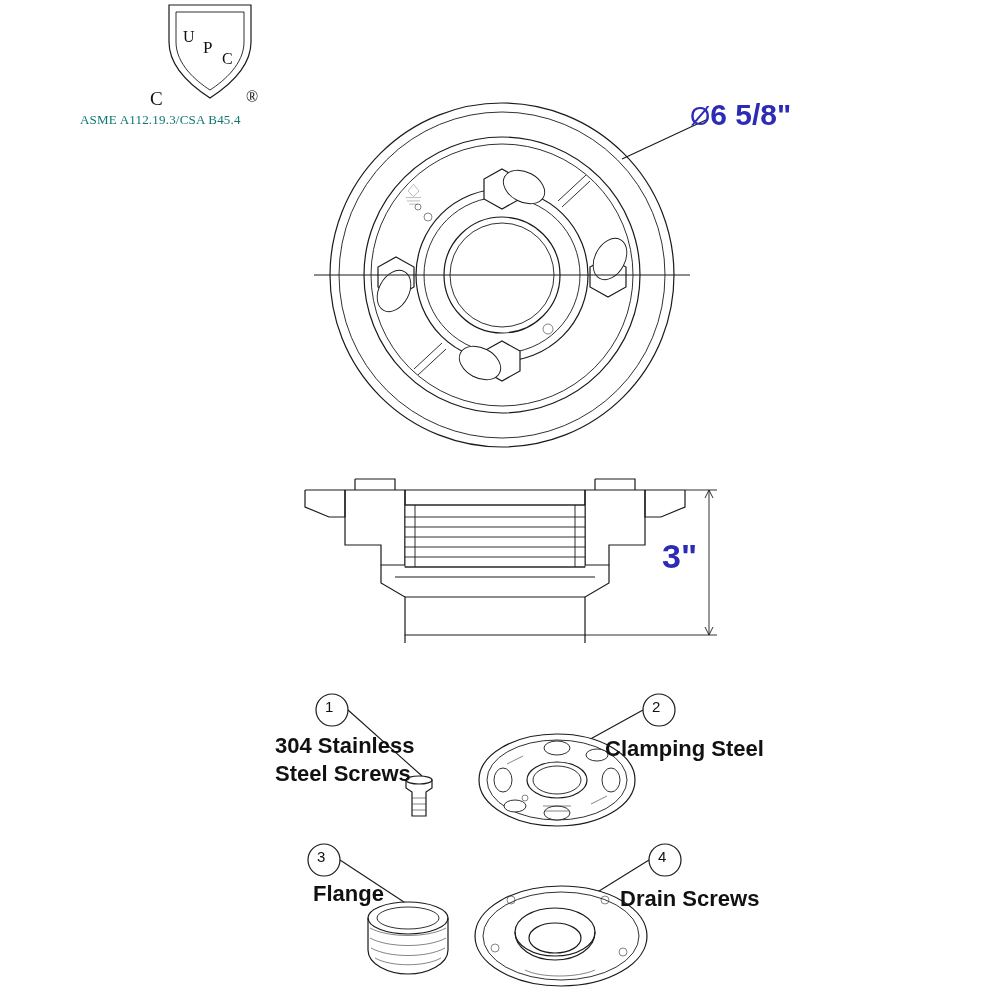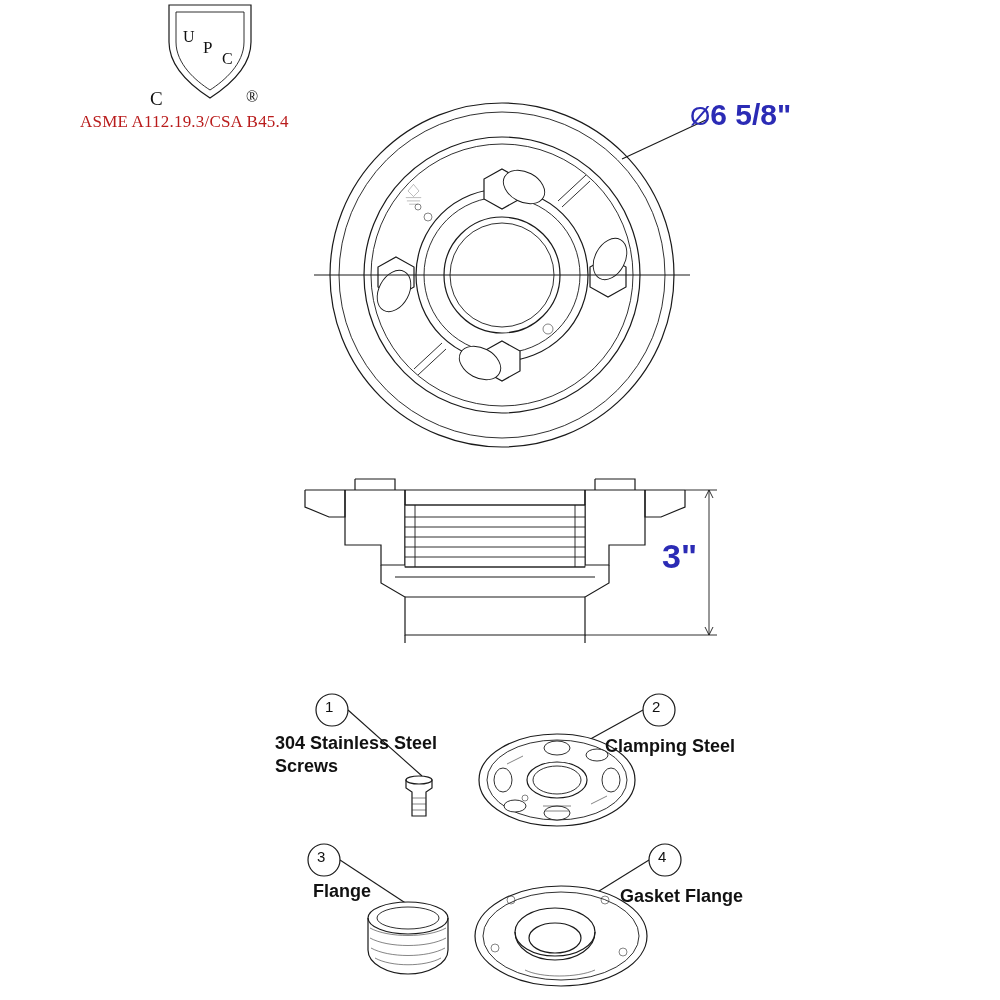--- a/index.html
+++ b/index.html
@@ -28,23 +28,23 @@
     font-family: "Liberation Serif", serif;
     color: #111;
   }
   #cert-r {
     left: 176px; top: 88px;
     font-size: 16px;
     color: #111;
   }
   #cert-standard {
     left: 10px; top: 112px;
-    font-size: 17px;
+    font-size: 13px;
     letter-spacing: 0.2px;
-    color: #b91c1c;
+    color: #0f766e;
     white-space: nowrap;
   }
 
   
   #top-view { left: 300px; top: 95px; width: 420px; height: 370px; }
 
   
   #dim-diameter {
     left: 690px; top: 98px;
     color: #2b2bb5;
@@ -65,21 +65,21 @@
   
   #section-view { left: 285px; top: 465px; width: 420px; height: 190px; }
 
   
   #parts-area { left: 250px; top: 680px; width: 620px; height: 320px; }
 
   .callout-label {
     position: absolute;
     font-family: "Liberation Sans", sans-serif;
     font-weight: bold;
-    font-size: 18px;
+    font-size: 22px;
     color: #111;
     line-height: 1.25;
   }
   #label-1 { left: 25px; top: 52px; width: 180px; }
   #label-2 { left: 355px; top: 55px; }
   #label-3 { left: 63px; top: 200px; }
   #label-4 { left: 370px; top: 205px; }
 
   svg { display: block; overflow: visible; }
   .ln { fill: none; stroke: #1a1a1a; stroke-width: 1.2; }
@@ -302,16 +302,16 @@
       </g>
       <g class="ln-hair">
         <circle cx="46" cy="72" r="4"></circle>
         <circle cx="140" cy="72" r="4"></circle>
         <circle cx="30" cy="120" r="4"></circle>
         <circle cx="158" cy="124" r="4"></circle>
         <path d="M60 142 C76 150 112 150 130 142"></path>
       </g>
     </svg>
     <div class="abs" style="left:408px; top:168px; font-family:'Liberation Sans', sans-serif; font-size:15px; color:#111;">4</div>
-    <div class="callout-label" id="label-4">Gasket Flange</div>
+    <div class="callout-label" id="label-4">Drain Screws</div>
   </div>
 
 </div>
 
 </body></html>

